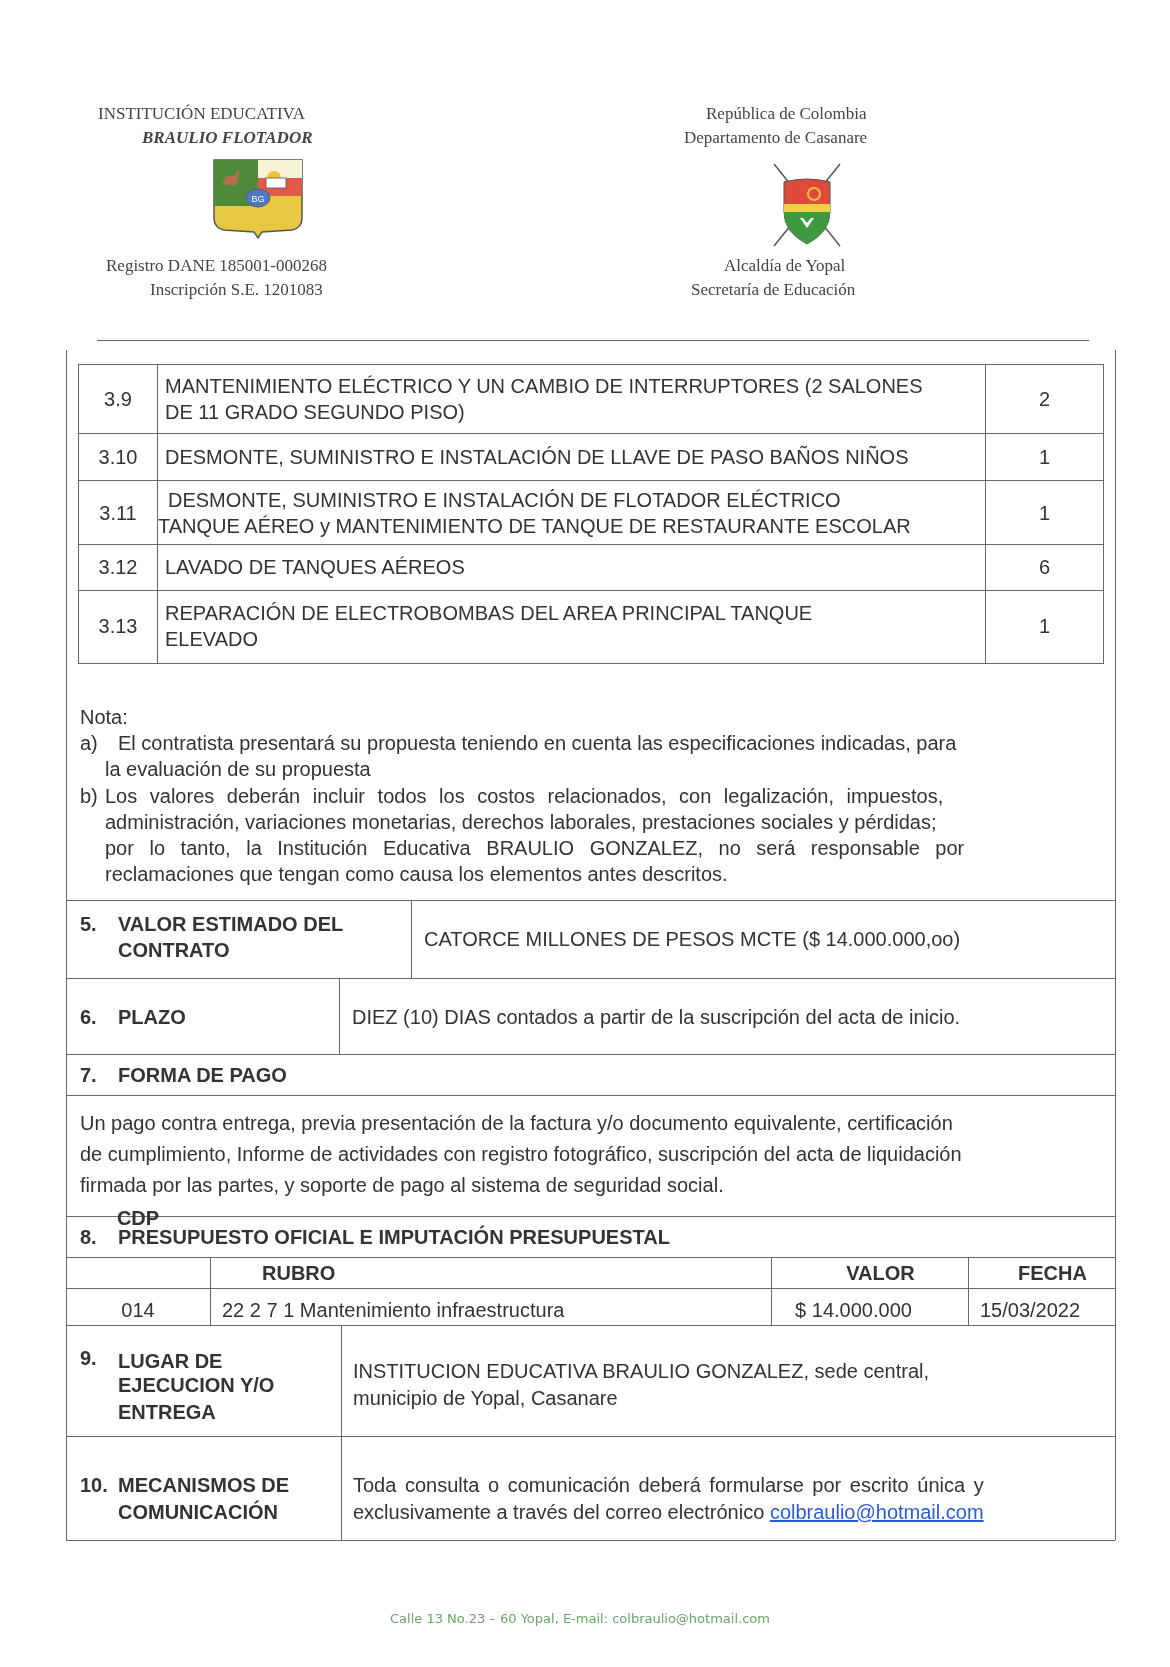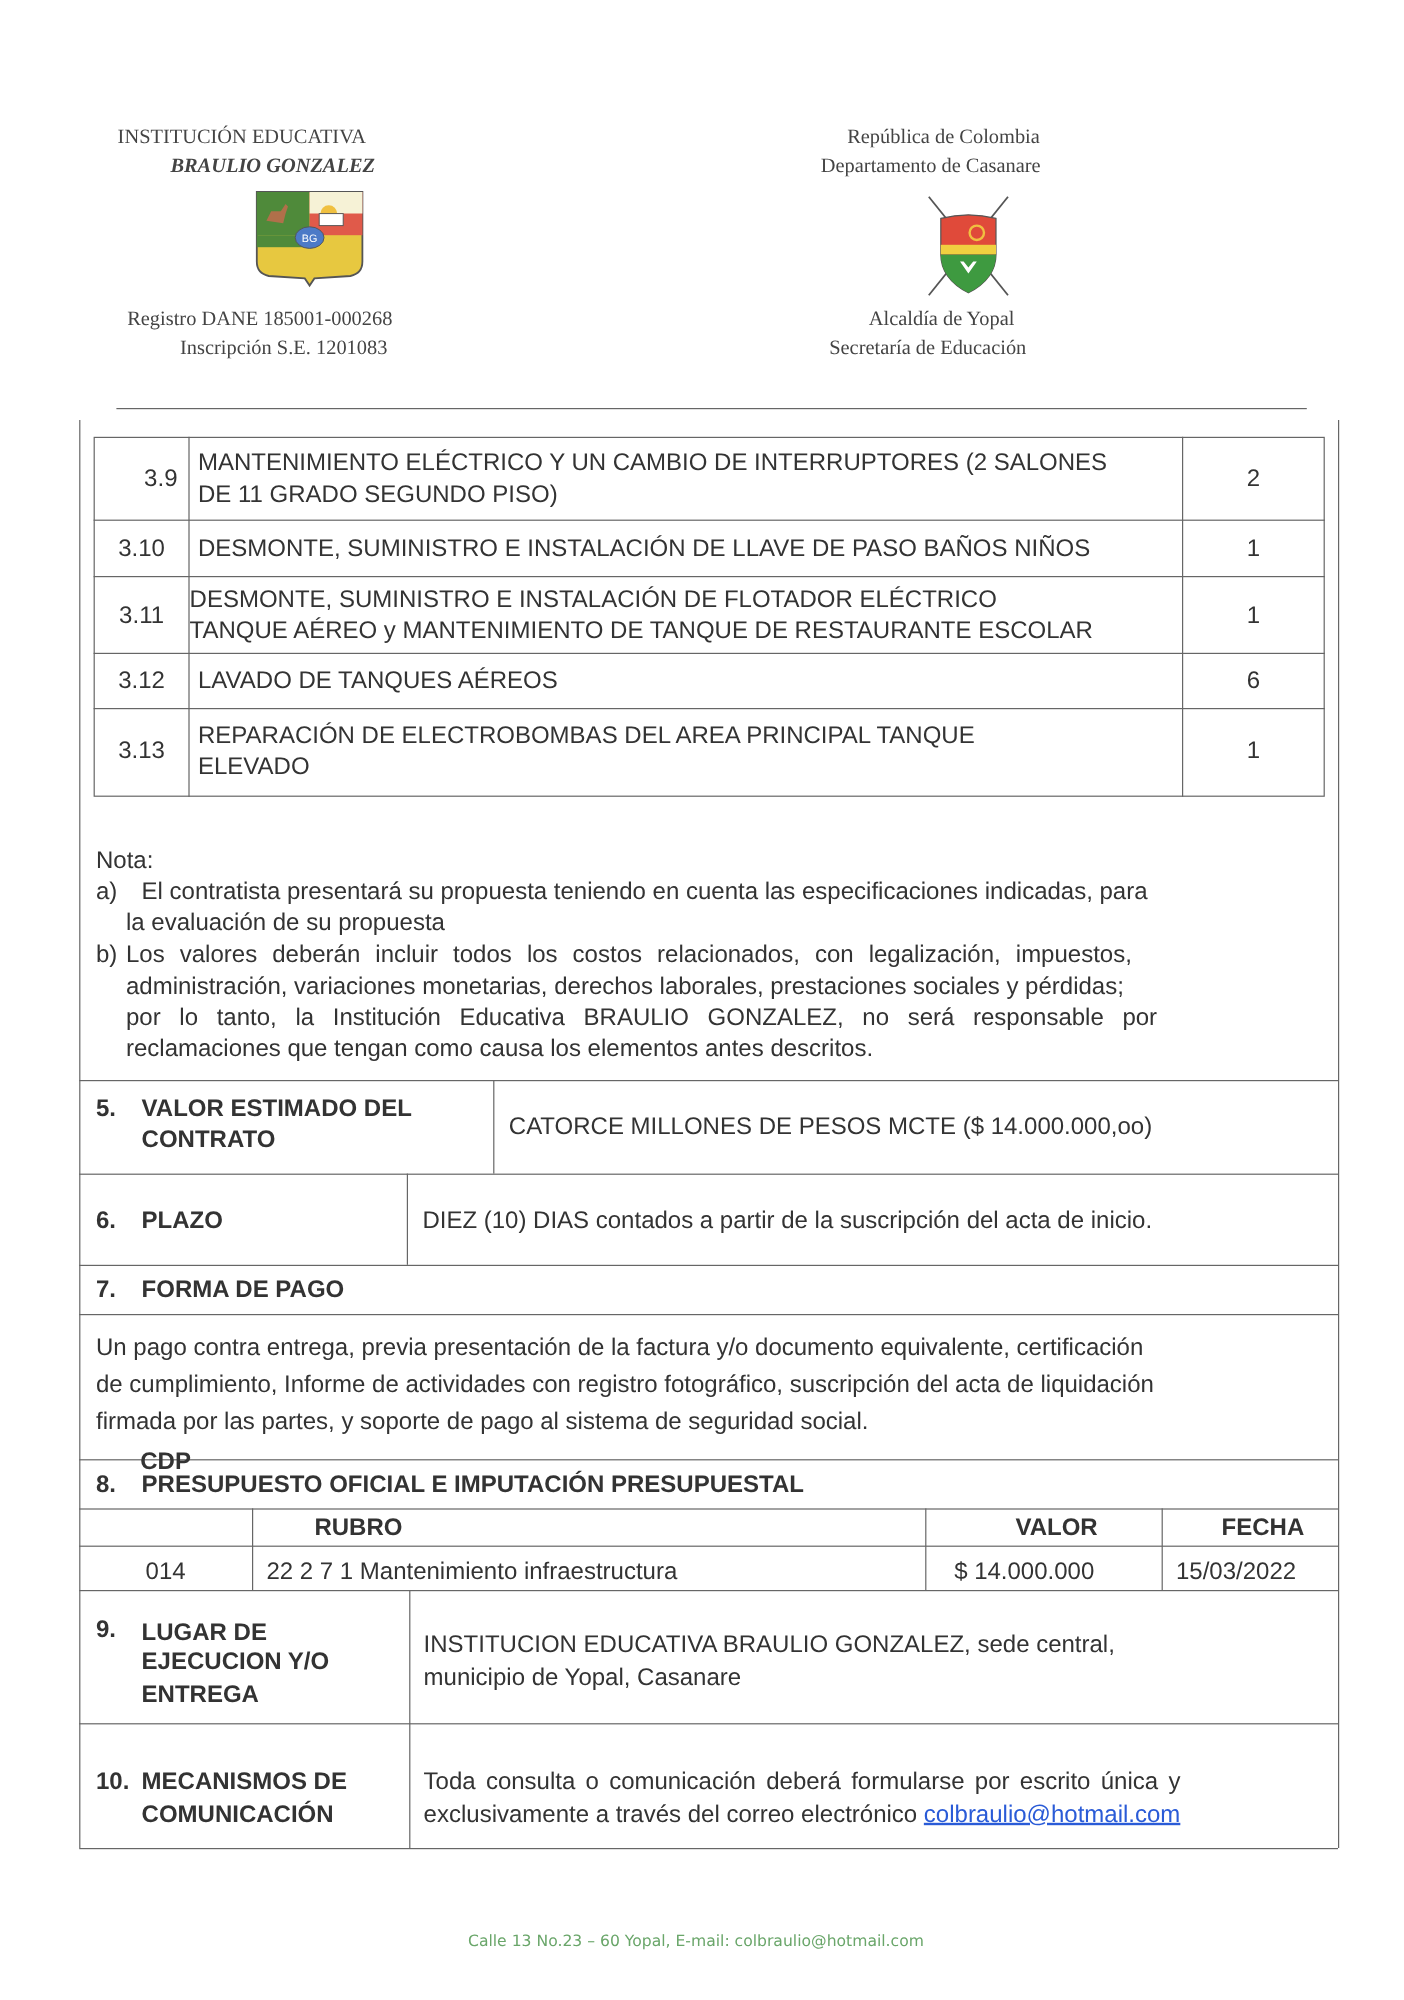--- a/index.html
+++ b/index.html
@@ -19,21 +19,21 @@
   .bold { font-weight:bold; }
   .cellnum { text-align:center; }
   .justify { text-align:justify; text-align-last:left; }
   a.link { color:#2a5bd7; text-decoration:underline; }
   .footer { font-family:"DejaVu Sans", sans-serif; font-size:13px; color:#6aa66a; }
 </style>
 </head>
 <body>
 
 <div class="abs serif hdr-line" style="left:98px; top:104px;">INSTITUCIÓN EDUCATIVA</div>
-<div class="abs serif hdr-line" style="left:142px; top:128px; font-style:italic; font-weight:bold;">BRAULIO GONZALEZ</div>
+<div class="abs serif hdr-line" style="left:142px; top:128px; font-style:italic; font-weight:bold;">BRAULIO FLOTADOR</div>
 
 <svg class="abs" style="left:212px; top:158px;" width="92" height="82" viewBox="0 0 92 82">
   <path d="M2 2 H90 V60 Q90 70 80 72 L50 74 L46 80 L42 74 L12 72 Q2 70 2 60 Z" fill="#e7c840" stroke="#555" stroke-width="1.5"></path>
   <rect x="2" y="2" width="44" height="36" fill="#4f8a3a"></rect>
   <rect x="46" y="2" width="44" height="36" fill="#e05a4a"></rect>
   <path d="M46 2 H90 V20 H46 Z" fill="#f6f2d6"></path>
   <circle cx="62" cy="20" r="7" fill="#f0c040"></circle>
   <rect x="54" y="20" width="20" height="10" fill="#fff" stroke="#555" stroke-width="0.8"></rect>
   <path d="M10 26 l4 -8 l8 0 l4 -6 l2 2 l-2 6 l-2 8 z" fill="#b0704a"></path>
   <rect x="2" y="38" width="44" height="10" fill="#4f8a3a"></rect>
@@ -67,35 +67,35 @@
 
 <div class="box" style="left:78px; top:364px; width:1026px; height:300px;"></div>
 <div class="vline" style="left:157px; top:364px; height:300px;"></div>
 <div class="vline" style="left:985px; top:364px; height:300px;"></div>
 <div class="hline" style="left:78px; top:433px; width:1026px;"></div>
 <div class="hline" style="left:78px; top:480px; width:1026px;"></div>
 <div class="hline" style="left:78px; top:544px; width:1026px;"></div>
 <div class="hline" style="left:78px; top:590px; width:1026px;"></div>
 
 <div>
-  <div class="abs txt cellnum" style="left:78px; top:386px; width:80px;padding-left:16px;">3.9</div>
+  <div class="abs txt cellnum" style="left:78px; top:386px; width:80px;">3.9</div>
   <div class="abs txt" style="left:165px; top:373px;">MANTENIMIENTO ELÉCTRICO Y UN CAMBIO DE INTERRUPTORES (2 SALONES</div>
   <div class="abs txt" style="left:165px; top:399px;">DE 11 GRADO SEGUNDO PISO)</div>
   <div class="abs txt cellnum" style="left:985px; top:386px; width:119px;">2</div>
 </div>
 
 <div>
   <div class="abs txt cellnum" style="left:78px; top:444px; width:80px;">3.10</div>
   <div class="abs txt" style="left:165px; top:444px;">DESMONTE, SUMINISTRO E INSTALACIÓN DE  LLAVE DE PASO BAÑOS NIÑOS</div>
   <div class="abs txt cellnum" style="left:985px; top:444px; width:119px;">1</div>
 </div>
 
 <div>
   <div class="abs txt cellnum" style="left:78px; top:500px; width:80px;">3.11</div>
-  <div class="abs txt" style="left:158px; top:487px;">DESMONTE, SUMINISTRO E INSTALACIÓN DE FLOTADOR ELÉCTRICO</div>
+  <div class="abs txt" style="left:168px; top:487px;">DESMONTE, SUMINISTRO E INSTALACIÓN DE FLOTADOR ELÉCTRICO</div>
   <div class="abs txt" style="left:158px; top:513px;">TANQUE AÉREO y MANTENIMIENTO DE TANQUE DE RESTAURANTE ESCOLAR</div>
   <div class="abs txt cellnum" style="left:985px; top:500px; width:119px;">1</div>
 </div>
 
 <div>
   <div class="abs txt cellnum" style="left:78px; top:554px; width:80px;">3.12</div>
   <div class="abs txt" style="left:165px; top:554px;">LAVADO DE TANQUES AÉREOS</div>
   <div class="abs txt cellnum" style="left:985px; top:554px; width:119px;">6</div>
 </div>
 

